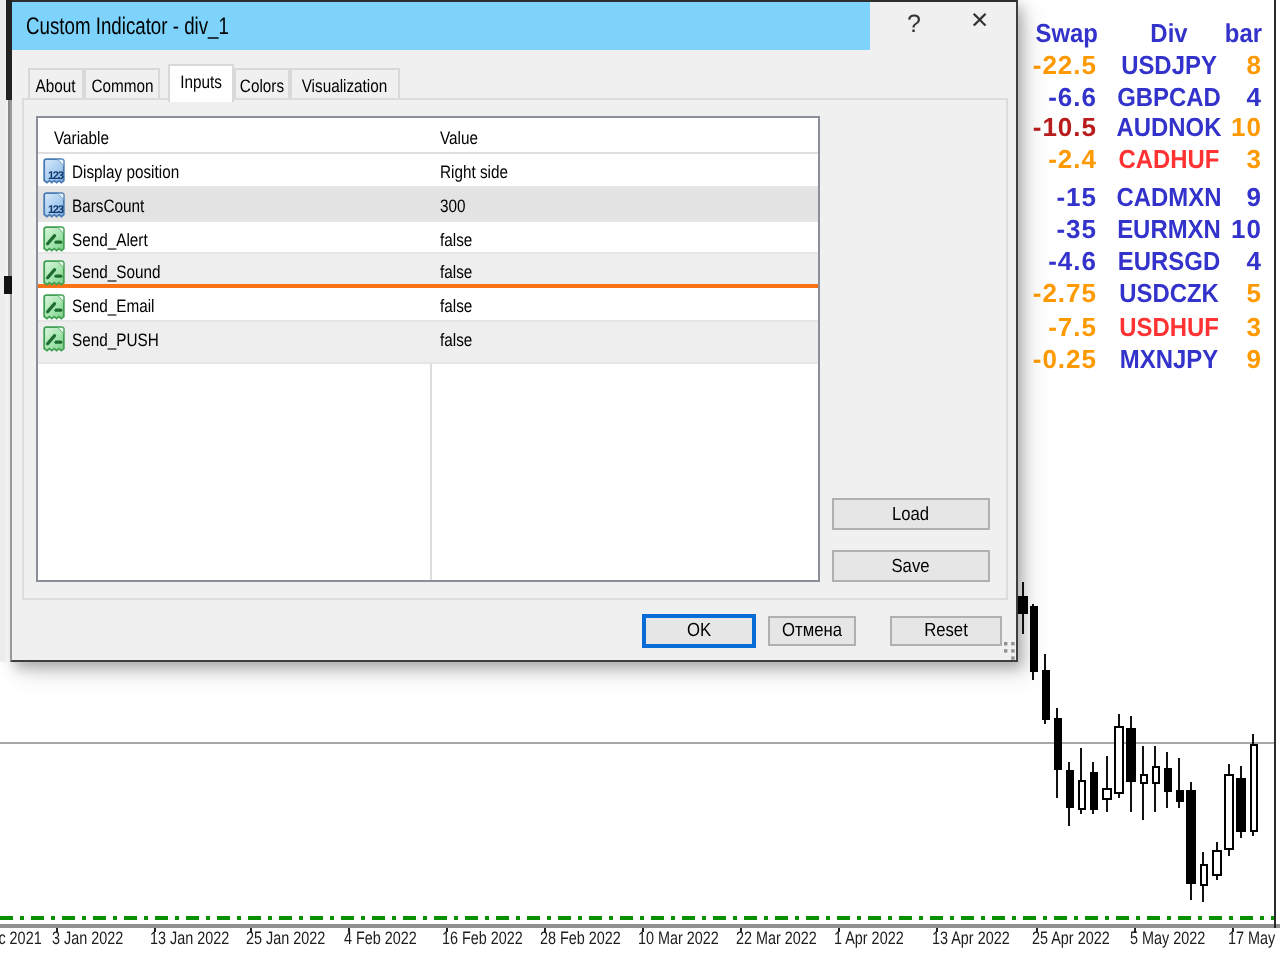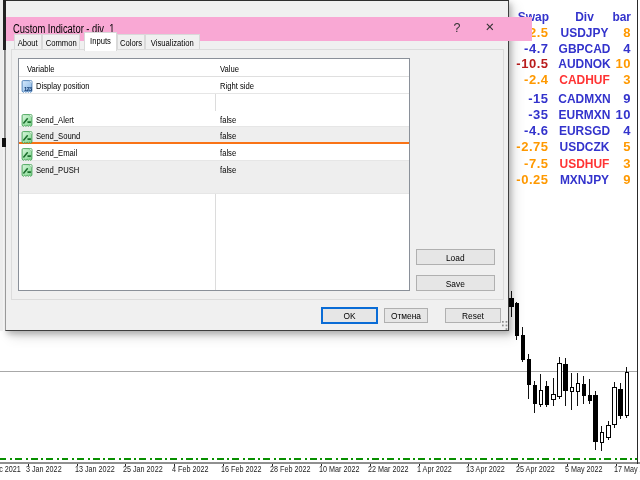--- a/index.html
+++ b/index.html
@@ -88,21 +88,21 @@
 <div class="abs" style="left:2.5px;top:0;width:3px;height:50px;background:#222;z-index:6"></div>
 <div class="abs" style="left:4.2px;top:50px;width:1.2px;height:88px;background:#888;z-index:6"></div>
 <div class="abs" style="left:2px;top:138px;width:3.7px;height:8.5px;background:#111;z-index:6"></div>
 <div class="abs" style="left:509px;top:0;width:128px;height:192px;background:#fff;z-index:2"></div>
 <div class="abs pnum2" style="z-index:3;top:10px;left:498.5px;width:50px;color:#3333cc">Swap</div>
 <div class="abs ppair" style="z-index:3;top:10px;left:553px;width:63px;color:#3333cc">Div</div>
 <div class="abs pnum2" style="z-index:3;top:10px;left:601px;width:30px;color:#3333cc">bar</div>
 <div class="abs pnum" style="z-index:3;top:25.8px;left:498.5px;width:50px;color:#ff9900">-22.5</div>
 <div class="abs ppair" style="z-index:3;top:25.8px;left:553px;width:63px;color:#3333cc">USDJPY</div>
 <div class="abs pnum" style="z-index:3;top:25.8px;left:601px;width:30px;color:#ff9900">8</div>
-<div class="abs pnum" style="z-index:3;top:41.8px;left:498.5px;width:50px;color:#3333cc">-4.7</div>
+<div class="abs pnum" style="z-index:3;top:41.8px;left:498.5px;width:50px;color:#3333cc">-6.6</div>
 <div class="abs ppair" style="z-index:3;top:41.8px;left:553px;width:63px;color:#3333cc">GBPCAD</div>
 <div class="abs pnum" style="z-index:3;top:41.8px;left:601px;width:30px;color:#3333cc">4</div>
 <div class="abs pnum" style="z-index:3;top:57.3px;left:498.5px;width:50px;color:#b91c1c">-10.5</div>
 <div class="abs ppair" style="z-index:3;top:57.3px;left:553px;width:63px;color:#3333cc">AUDNOK</div>
 <div class="abs pnum" style="z-index:3;top:57.3px;left:601px;width:30px;color:#ff9900">10</div>
 <div class="abs pnum" style="z-index:3;top:72.8px;left:498.5px;width:50px;color:#ff9900">-2.4</div>
 <div class="abs ppair" style="z-index:3;top:72.8px;left:553px;width:63px;color:#ff3333">CADHUF</div>
 <div class="abs pnum" style="z-index:3;top:72.8px;left:601px;width:30px;color:#ff9900">3</div>
 <div class="abs pnum" style="z-index:3;top:91.8px;left:498.5px;width:50px;color:#3333cc">-15</div>
 <div class="abs ppair" style="z-index:3;top:91.8px;left:553px;width:63px;color:#3333cc">CADMXN</div>
@@ -118,21 +118,21 @@
 <div class="abs pnum" style="z-index:3;top:140.3px;left:601px;width:30px;color:#ff9900">5</div>
 <div class="abs pnum" style="z-index:3;top:156.8px;left:498.5px;width:50px;color:#ff9900">-7.5</div>
 <div class="abs ppair" style="z-index:3;top:156.8px;left:553px;width:63px;color:#ff3333">USDHUF</div>
 <div class="abs pnum" style="z-index:3;top:156.8px;left:601px;width:30px;color:#ff9900">3</div>
 <div class="abs pnum" style="z-index:3;top:172.8px;left:498.5px;width:50px;color:#ff9900">-0.25</div>
 <div class="abs ppair" style="z-index:3;top:172.8px;left:553px;width:63px;color:#3333cc">MXNJPY</div>
 <div class="abs pnum" style="z-index:3;top:172.8px;left:601px;width:30px;color:#ff9900">9</div>
 <div class="abs" style="left:5px;top:0;width:504px;height:331px;background:#f0f0f0;
 border-top:1.5px solid #2e2e2e;border-right:1.5px solid #3e3e3e;border-bottom:1.5px solid #3e3e3e;
 border-left:1px solid #9a9a9a;box-shadow:2px 3px 6px rgba(0,0,0,0.25), 5px 6px 12px rgba(0,0,0,0.12);z-index:5">
-<div class="abs" style="left:0;top:16px;width:526px;height:24px;background:#f9a8d4">
+<div class="abs" style="left:0;top:0;width:429px;height:24px;background:#7dd3fc">
         <div class="abs" style="left:6.8px;top:6.3px;font-size:12px;line-height:12px;color:#000;white-space:nowrap;transform:scaleX(0.78);transform-origin:0 0">Custom Indicator - div_1</div>
         <div class="abs" style="left:447.5px;top:5px;font-size:12.5px;line-height:13px;color:#333">?</div>
         <div class="abs" style="left:479px;top:4.2px;font-size:11.5px;line-height:12px;color:#333">✕</div>
       </div>
 <div class="abs" style="left:8px;top:33px;width:27.5px;height:14.5px;background:#f0f0f0;border:1px solid #d9d9d9;border-bottom:none;z-index:2"></div>
 <div class="abs ui" style="left:8px;top:36.5px;width:32.35294117647059px;text-align:center;z-index:2">About</div>
 <div class="abs" style="left:35.5px;top:33px;width:38.5px;height:14.5px;background:#f0f0f0;border:1px solid #d9d9d9;border-bottom:none;z-index:2"></div>
 <div class="abs ui" style="left:35.5px;top:36.5px;width:45.294117647058826px;text-align:center;z-index:2">Common</div>
 <div class="abs" style="left:77.5px;top:30.5px;width:33px;height:19px;background:#fff;border:1px solid #d9d9d9;border-bottom:none;z-index:3"></div>
 <div class="abs ui" style="left:77.5px;top:35px;width:38.82352941176471px;text-align:center;z-index:3">Inputs</div>
@@ -158,20 +158,38 @@
               </defs>
 <path d="M1.1 1.7 Q1.1 0.6 2.2 0.6 L9.7 0.6 Q10.9 0.6 10.9 1.7 L10.9 11.3 L9.7 12.3 L8.5 11.3 L7.3 12.3 L6.1 11.3 L4.9 12.3 L3.7 11.3 L2.5 12.3 L1.1 11.3 Z" fill="url(#gb)" stroke="#4a7cb2" stroke-width="0.9"></path>
 <path d="M7.8 0.7 L10.8 3.7 L10.8 1.6 Q10.8 0.7 9.9 0.7 Z" fill="#eef5fd" stroke="#7aa0c8" stroke-width="0.5"></path>
 <text x="3.0" y="10.7" font-family="Liberation Sans, sans-serif" font-size="5.6" font-weight="bold" fill="#10386e">1</text>
               <text x="5.4" y="10.7" font-family="Liberation Sans, sans-serif" font-size="5.6" font-weight="bold" fill="#10386e">2</text>
               <text x="7.9" y="10.7" font-family="Liberation Sans, sans-serif" font-size="5.6" font-weight="bold" fill="#10386e">3</text>
 </svg></div>
           <div class="abs ui" style="left:17.5px;top:4px">Display position</div>
           <div class="abs ui" style="left:201.5px;top:4px">Right side</div>
         </div>
+<div class="abs" style="left:0;top:34.8px;width:390.5px;height:16.8px;background:#e3e3e3;border-bottom:1px solid #e6e6e6">
+          <div class="abs" style="left:2.5px;top:2.4px;width:12px;height:13px"><svg width="12" height="13" viewBox="0 0 12 13">
+<defs>
+                <linearGradient id="gb" x1="0" y1="0" x2="1" y2="1">
+<stop offset="0" stop-color="#d8eafb"></stop>
+                  <stop offset="0.55" stop-color="#a9cdf0"></stop>
+                  <stop offset="1" stop-color="#84b2e2"></stop>
+                </linearGradient>
+              </defs>
+<path d="M1.1 1.7 Q1.1 0.6 2.2 0.6 L9.7 0.6 Q10.9 0.6 10.9 1.7 L10.9 11.3 L9.7 12.3 L8.5 11.3 L7.3 12.3 L6.1 11.3 L4.9 12.3 L3.7 11.3 L2.5 12.3 L1.1 11.3 Z" fill="url(#gb)" stroke="#4a7cb2" stroke-width="0.9"></path>
+<path d="M7.8 0.7 L10.8 3.7 L10.8 1.6 Q10.8 0.7 9.9 0.7 Z" fill="#eef5fd" stroke="#7aa0c8" stroke-width="0.5"></path>
+<text x="3.0" y="10.7" font-family="Liberation Sans, sans-serif" font-size="5.6" font-weight="bold" fill="#10386e">1</text>
+              <text x="5.4" y="10.7" font-family="Liberation Sans, sans-serif" font-size="5.6" font-weight="bold" fill="#10386e">2</text>
+              <text x="7.9" y="10.7" font-family="Liberation Sans, sans-serif" font-size="5.6" font-weight="bold" fill="#10386e">3</text>
+</svg></div>
+          <div class="abs ui" style="left:17.5px;top:4px">BarsCount</div>
+          <div class="abs ui" style="left:201.5px;top:4px">300</div>
+        </div>
 <div class="abs" style="left:0;top:51.599999999999994px;width:390.5px;height:16.8px;background:#ffffff;border-bottom:1px solid #e6e6e6">
           <div class="abs" style="left:2.5px;top:2.4px;width:12px;height:13px"><svg width="12" height="13" viewBox="0 0 12 13">
 <defs>
                 <linearGradient id="gg" x1="0" y1="0" x2="1" y2="1">
 <stop offset="0" stop-color="#dcf6e0"></stop>
                   <stop offset="0.55" stop-color="#a5e5af"></stop>
                   <stop offset="1" stop-color="#7cd08a"></stop>
                 </linearGradient>
               </defs>
 <path d="M1.1 1.7 Q1.1 0.6 2.2 0.6 L9.7 0.6 Q10.9 0.6 10.9 1.7 L10.9 11.3 L9.7 12.3 L8.5 11.3 L7.3 12.3 L6.1 11.3 L4.9 12.3 L3.7 11.3 L2.5 12.3 L1.1 11.3 Z" fill="url(#gg)" stroke="#41a052" stroke-width="0.9"></path>
@@ -209,21 +227,21 @@
                 </linearGradient>
               </defs>
 <path d="M1.1 1.7 Q1.1 0.6 2.2 0.6 L9.7 0.6 Q10.9 0.6 10.9 1.7 L10.9 11.3 L9.7 12.3 L8.5 11.3 L7.3 12.3 L6.1 11.3 L4.9 12.3 L3.7 11.3 L2.5 12.3 L1.1 11.3 Z" fill="url(#gg)" stroke="#41a052" stroke-width="0.9"></path>
 <path d="M7.8 0.7 L10.8 3.7 L10.8 1.6 Q10.8 0.7 9.9 0.7 Z" fill="#effbf1" stroke="#63b072" stroke-width="0.5"></path>
 <path d="M2.8 8.9 L6.3 4.8" stroke="#1d6e2e" stroke-width="1.6" fill="none" stroke-linecap="round"></path>
 <path d="M7 8.1 L9.4 8.1" stroke="#1d6e2e" stroke-width="1.6" fill="none" stroke-linecap="round"></path>
 </svg></div>
           <div class="abs ui" style="left:17.5px;top:4px">Send_Email</div>
           <div class="abs ui" style="left:201.5px;top:4px">false</div>
         </div>
-<div class="abs" style="left:0;top:101.99999999999999px;width:390.5px;height:33px;background:#eeeeee;border-bottom:1px solid #e6e6e6">
+<div class="abs" style="left:0;top:101.99999999999999px;width:390.5px;height:21px;background:#eeeeee;border-bottom:1px solid #e6e6e6">
           <div class="abs" style="left:2.5px;top:2.4px;width:12px;height:13px"><svg width="12" height="13" viewBox="0 0 12 13">
 <defs>
                 <linearGradient id="gg" x1="0" y1="0" x2="1" y2="1">
 <stop offset="0" stop-color="#dcf6e0"></stop>
                   <stop offset="0.55" stop-color="#a5e5af"></stop>
                   <stop offset="1" stop-color="#7cd08a"></stop>
                 </linearGradient>
               </defs>
 <path d="M1.1 1.7 Q1.1 0.6 2.2 0.6 L9.7 0.6 Q10.9 0.6 10.9 1.7 L10.9 11.3 L9.7 12.3 L8.5 11.3 L7.3 12.3 L6.1 11.3 L4.9 12.3 L3.7 11.3 L2.5 12.3 L1.1 11.3 Z" fill="url(#gg)" stroke="#41a052" stroke-width="0.9"></path>
 <path d="M7.8 0.7 L10.8 3.7 L10.8 1.6 Q10.8 0.7 9.9 0.7 Z" fill="#effbf1" stroke="#63b072" stroke-width="0.5"></path>

